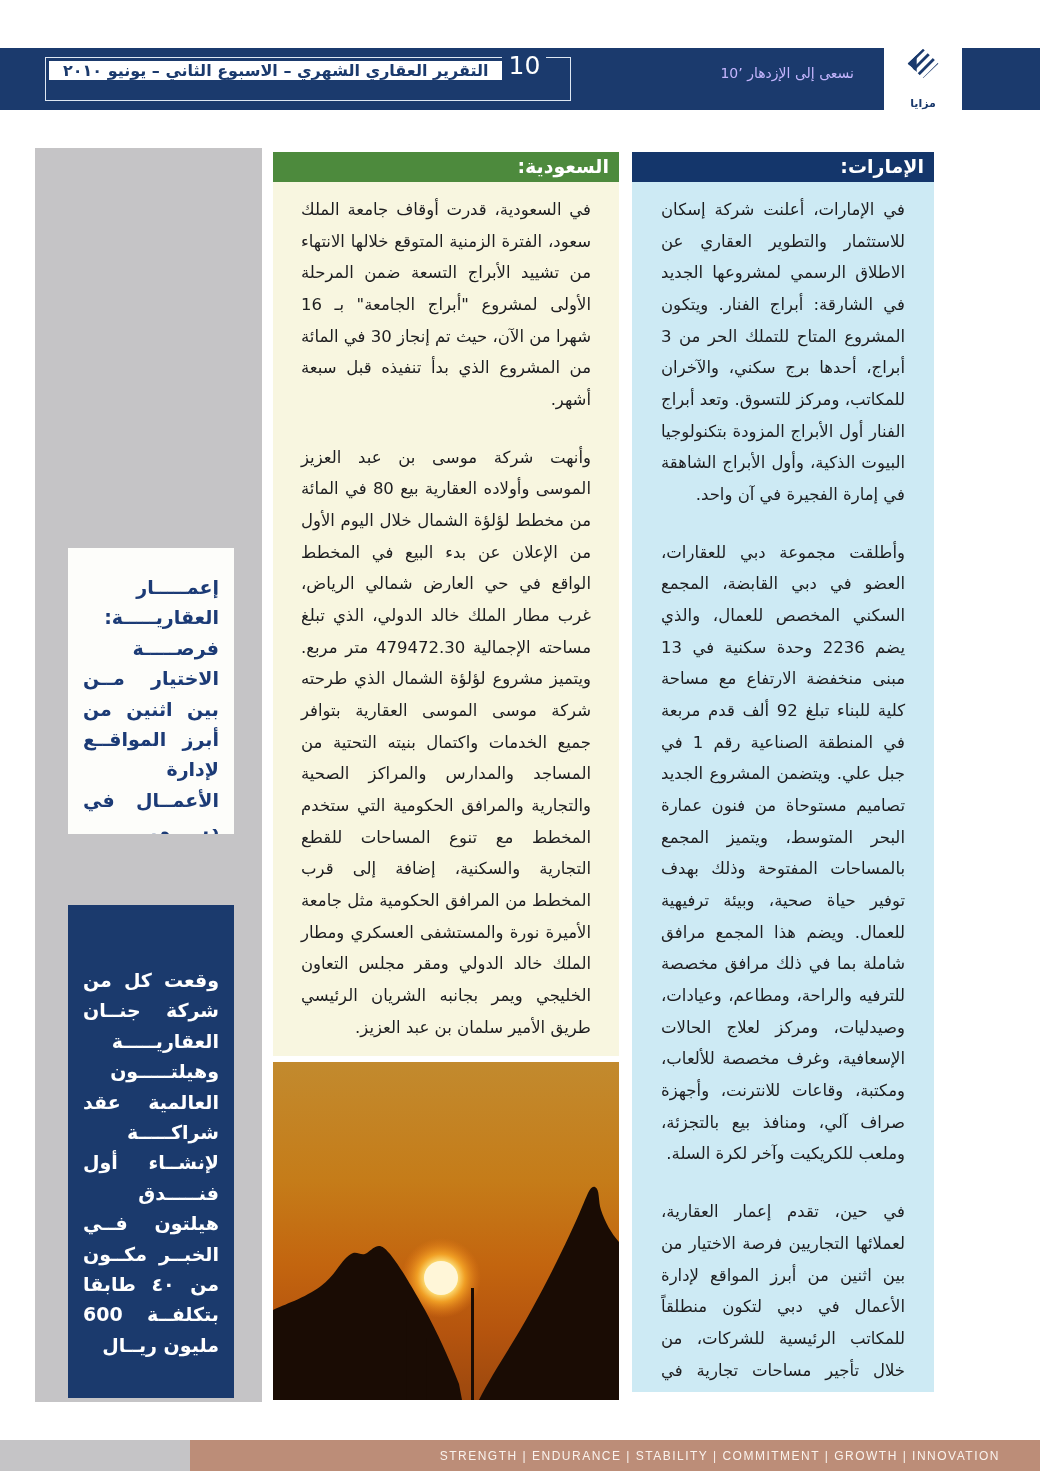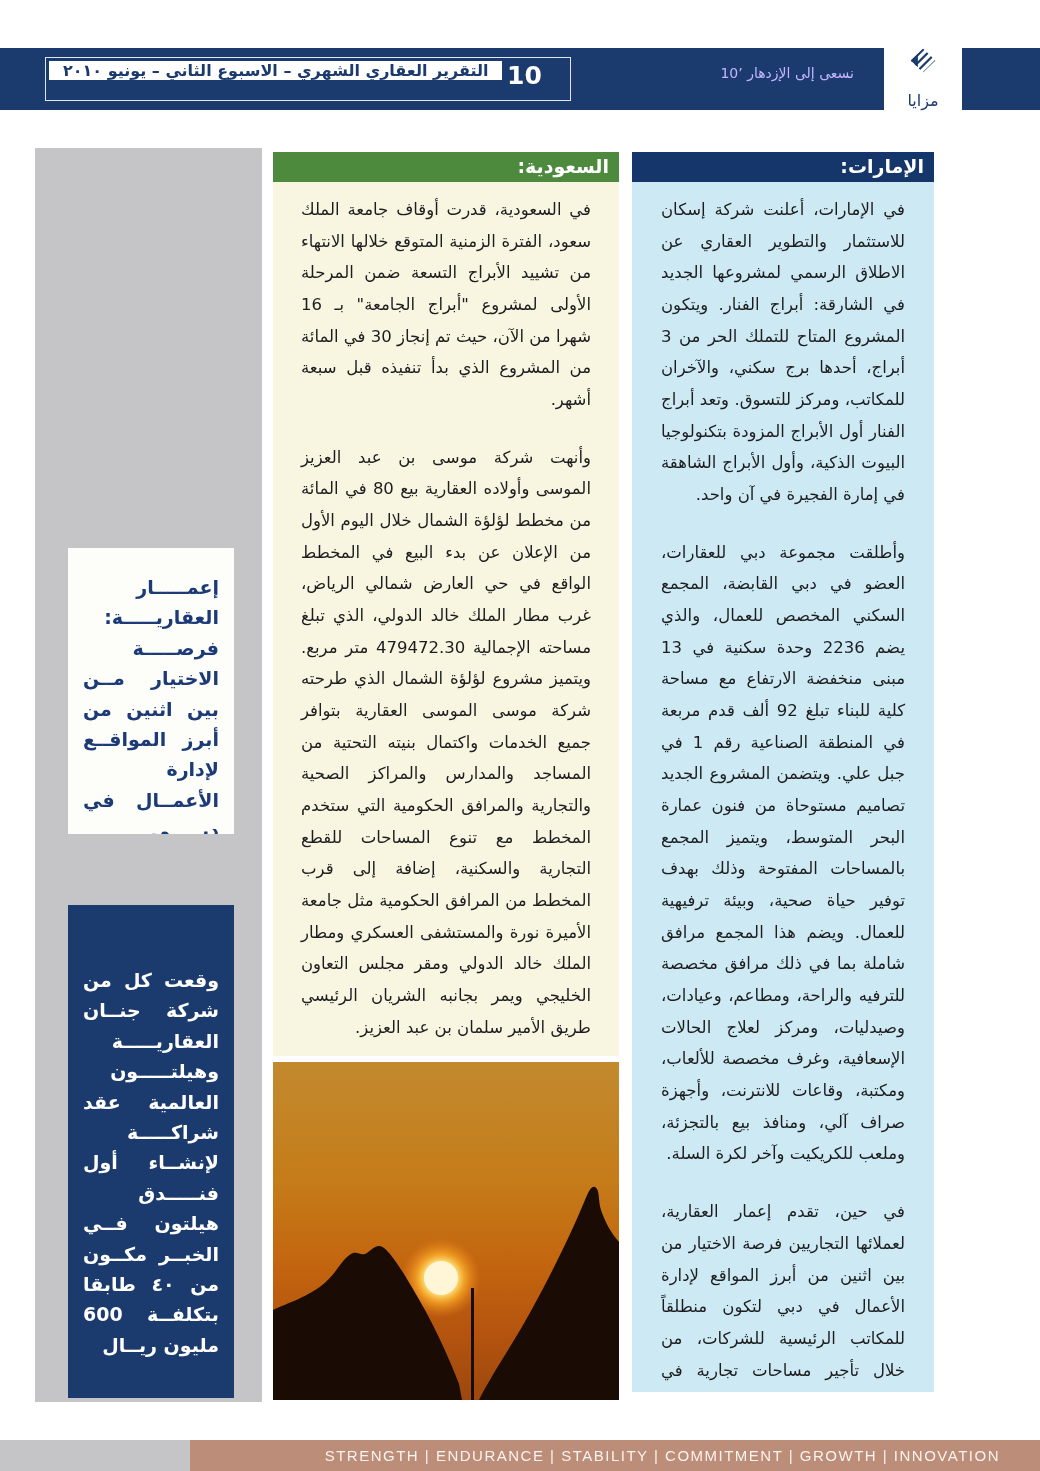--- a/index.html
+++ b/index.html
@@ -4,29 +4,29 @@
 <style>
   * { margin:0; padding:0; box-sizing:border-box; }
   html,body { width:1040px; height:1471px; background:#ffffff;
     font-family:"DejaVu Sans", sans-serif; }
   .page { position:absolute; left:0; top:0; width:1040px; height:1471px; background:#fff; overflow:hidden; }
 
   
   .hdr-bar-left  { position:absolute; left:0;    top:48px; width:884px; height:62px; background:#1b3a6d; }
   .hdr-bar-right { position:absolute; left:962px; top:48px; width:78px;  height:62px; background:#1b3a6d; }
   .title-box { position:absolute; left:45px; top:9px; height:44px;
-    border:1px solid #dfe7f2; padding:3px 24px 20px 3px; display:flex; align-items:flex-start; }
+    border:1px solid #dfe7f2; padding:3px 24px 20px 3px; display:flex; align-items:flex-end; }
   .title-text { background:#ffffff; color:#1b3a6d; font-size:16px; font-weight:bold;
     display:flex; align-items:center; padding:0 14px; direction:rtl; white-space:nowrap; }
   .title-num { background:#1b3a6d; color:#ffffff; width:44px; display:flex;
-    align-items:center; justify-content:center; font-size:25px; font-weight:bold; }
+    align-items:center; justify-content:center; font-size:25px; font-weight:normal; }
   .slogan { position:absolute; right:30px; top:17px; color:#c4b5fd; font-size:14px; direction:rtl; }
   .logo-gap { position:absolute; left:884px; top:48px; width:78px; height:62px; background:#ffffff;
     display:flex; flex-direction:column; align-items:center; justify-content:center; }
-  .logo-word { color:#1b3a6d; font-size:16px; font-weight:normal; margin-top:18px; direction:rtl; }
+  .logo-word { color:#1b3a6d; font-size:11px; font-weight:bold; margin-top:18px; direction:rtl; }
 
   
   .sidebar { position:absolute; left:35px; top:148px; width:227px; height:1254px; background:#c5c4c6; }
   .quote-card { position:absolute; left:33px; width:166px; overflow:hidden;
     background:#fdfdfa; color:#1c3b76; font-weight:bold; font-size:19px; line-height:1.6;
     direction:rtl; text-align:justify; text-align-last:right; padding:24px 15px; }
   .qc1 { top:5px;   height:358px; }
   .qc2 { top:400px; height:286px; }
   .qc3 { top:757px; height:493px; background:#1b3a6d; color:#ffffff; padding-top:60px; }
 
@@ -45,21 +45,21 @@
   .uae-head { background:#14366b; }
   .uae-body { background:#cdeaf4; height:1210px; padding:12px 14px; }
 
   
   .photo { position:absolute; left:273px; top:1062px; width:346px; height:338px; display:block; }
 
   
   .footer-gray { position:absolute; left:0;    top:1440px; width:190px; height:31px; background:#c5c4c6; }
   .footer-tan  { position:absolute; left:190px; top:1440px; width:850px; height:31px; background:#bc8d78;
     color:#faf3ee; display:flex; align-items:center; justify-content:flex-end;
-    padding-right:40px; font-size:15px; letter-spacing:1.5px; white-space:nowrap;
+    padding-right:40px; font-size:12px; letter-spacing:1.5px; white-space:nowrap;
     font-family:"Liberation Sans", sans-serif; }
 </style>
 </head>
 <body>
 
 <div class="page">
 
   <div class="hdr-bar-left">
     <div class="title-box">
       <div class="title-text">التقرير العقاري الشهري – الاسبوع الثاني – يونيو ٢٠١٠</div>

